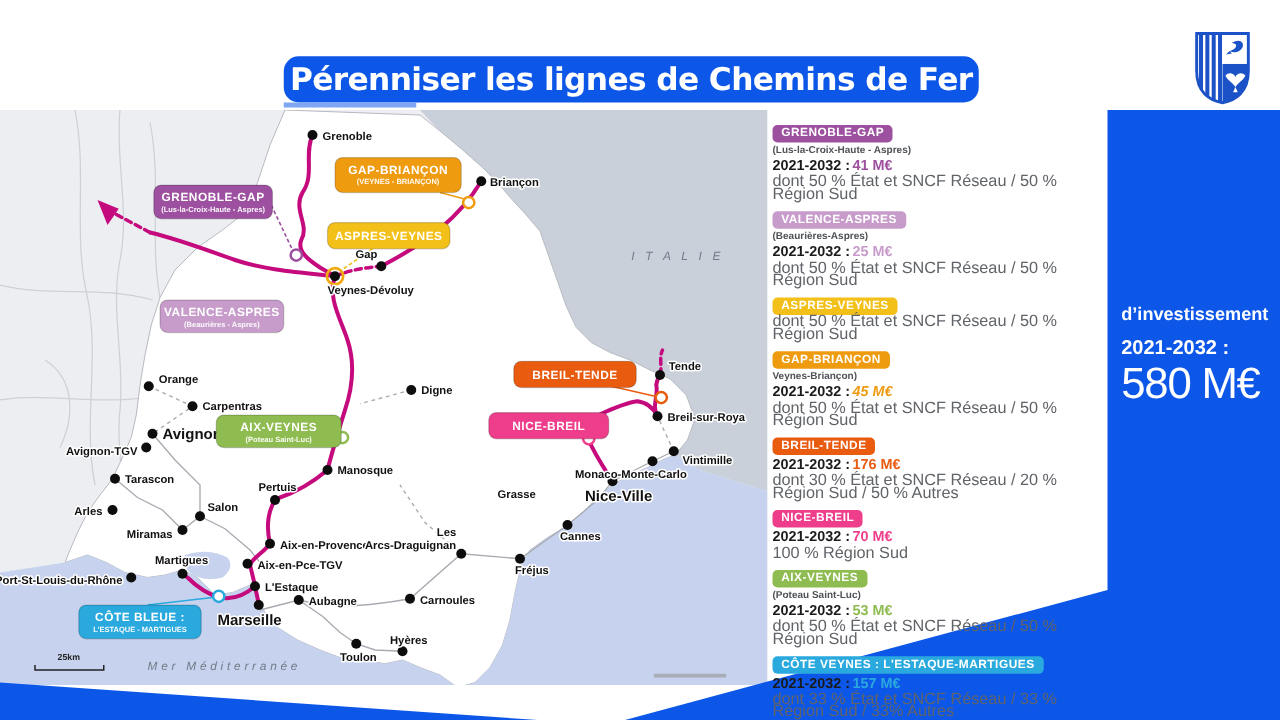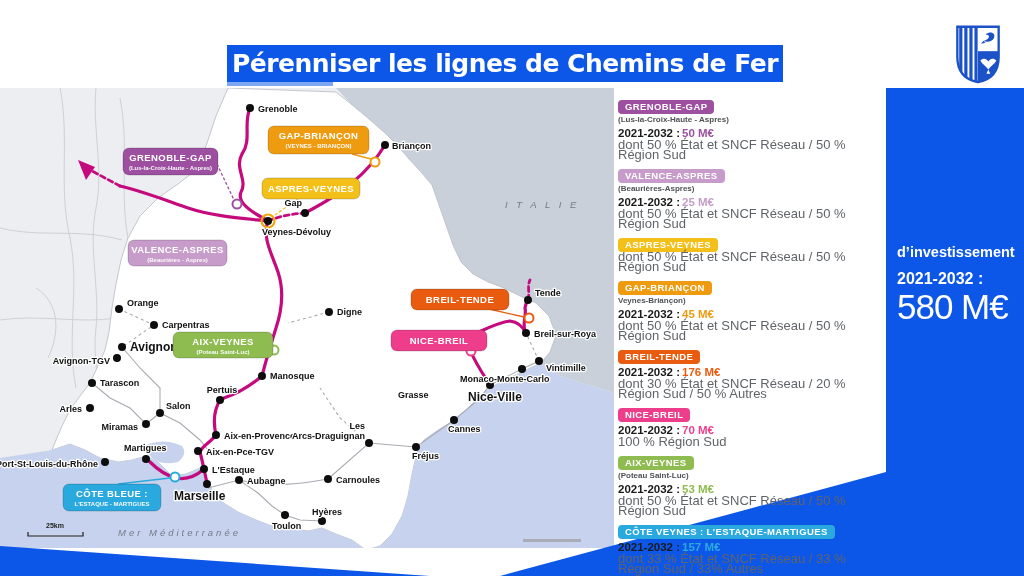--- a/index.html
+++ b/index.html
@@ -3,21 +3,21 @@
 <meta charset="utf-8">
 <style>
   html,body{margin:0;padding:0;}
   body{width:1024px;height:576px;overflow:hidden;background:#fff;
        font-family:"Liberation Sans",sans-serif;position:relative;}
   .stage{position:absolute;inset:0;width:1024px;height:576px;background:#fff;}
 
   
   .title-bar{position:absolute;left:227px;top:45px;width:556px;height:37px;
     background:var(--blue);color:#fff;display:flex;align-items:center;justify-content:center;
-    font-family:"DejaVu Sans",sans-serif;font-weight:bold;font-size:25px;letter-spacing:-0.5px;}
+    font-family:"DejaVu Sans",sans-serif;font-weight:bold;font-size:25px;letter-spacing:-0.5px;border-radius:12px;}
   .title-underline{position:absolute;left:227px;top:82px;width:106px;height:4px;background:var(--lightblue);}
 
   
   #map-svg{position:absolute;left:0;top:88px;}
   .city-dot{fill:#0d0d0d;}
   .city-label{font:bold 9px "Liberation Sans",sans-serif;fill:#111;
     paint-order:stroke;stroke:#ffffff;stroke-width:2.4px;stroke-linejoin:round;}
   .city-label.big{font-size:12px;}
   .geo-label{font:italic 9.5px "Liberation Sans",sans-serif;fill:#737a88;letter-spacing:3px;}
   .rail{stroke:var(--rail);stroke-width:3.2;fill:none;stroke-linecap:round;stroke-linejoin:round;}
@@ -345,37 +345,37 @@
       <rect x="30" y="30" width="22" height="33" fill="#1c52c8"></rect>
       <path d="M38,12 C44,8 49,11 47,16 C45,20 40,21 36,19 C40,18 43,15 41,13 Z M36,19 L33,22 L38,21 Z" fill="#1c52c8"></path>
       <path d="M32.5,40 C35.5,36.5 39.5,38 41,41 C42.5,38 46.5,36.5 49.5,40 C47.5,44 44.5,45 41,49.5 C37.5,45 34.5,44 32.5,40 Z M41,49.5 L39,54 L43,54 Z" fill="#fff"></path>
     </g>
   </svg>
 
   <div class="panel" id="panel-list">
       <div class="entry">
         <div><span class="entry-badge" style="background: rgb(157, 80, 160);">GRENOBLE-GAP</span></div>
         <div class="entry-sub">(Lus-la-Croix-Haute - Aspres)</div>
-        <div class="entry-value"><span>2021-2032 :</span><span class="val" style="color: rgb(157, 80, 160);">50 M€</span></div>
+        <div class="entry-value"><span>2021-2032 :</span><span class="val" style="color: rgb(157, 80, 160);">41 M€</span></div>
         <div class="entry-detail">dont 50 % État et SNCF Réseau / 50 % Région Sud</div>
       </div>
       <div class="entry">
         <div><span class="entry-badge" style="background: rgb(199, 156, 203);">VALENCE-ASPRES</span></div>
         <div class="entry-sub">(Beaurières-Aspres)</div>
         <div class="entry-value"><span>2021-2032 :</span><span class="val" style="color: rgb(199, 156, 203);">25 M€</span></div>
         <div class="entry-detail">dont 50 % État et SNCF Réseau / 50 % Région Sud</div>
       </div>
       <div class="entry">
         <div><span class="entry-badge" style="background: rgb(243, 192, 26);">ASPRES-VEYNES</span></div>
         <div class="entry-detail">dont 50 % État et SNCF Réseau / 50 % Région Sud</div>
       </div>
       <div class="entry">
         <div><span class="entry-badge" style="background: rgb(239, 155, 16);">GAP-BRIANÇON</span></div>
         <div class="entry-sub">Veynes-Briançon)</div>
-        <div class="entry-value"><span>2021-2032 :</span><span class="val" style="color: rgb(239, 155, 16);">45 M€</span></div>
+        <div class="entry-value"><span>2021-2032 :</span><span class="val" style="color: rgb(239, 155, 16); font-style: italic;">45 M€</span></div>
         <div class="entry-detail">dont 50 % État et SNCF Réseau / 50 % Région Sud</div>
       </div>
       <div class="entry">
         <div><span class="entry-badge" style="background: rgb(233, 92, 16);">BREIL-TENDE</span></div>
         <div class="entry-value"><span>2021-2032 :</span><span class="val" style="color: rgb(233, 92, 16);">176 M€</span></div>
         <div class="entry-detail">dont 30 % État et SNCF Réseau / 20 % Région Sud / 50 % Autres</div>
       </div>
       <div class="entry">
         <div><span class="entry-badge" style="background: rgb(238, 62, 139);">NICE-BREIL</span></div>
         <div class="entry-value"><span>2021-2032 :</span><span class="val" style="color: rgb(238, 62, 139);">70 M€</span></div>

